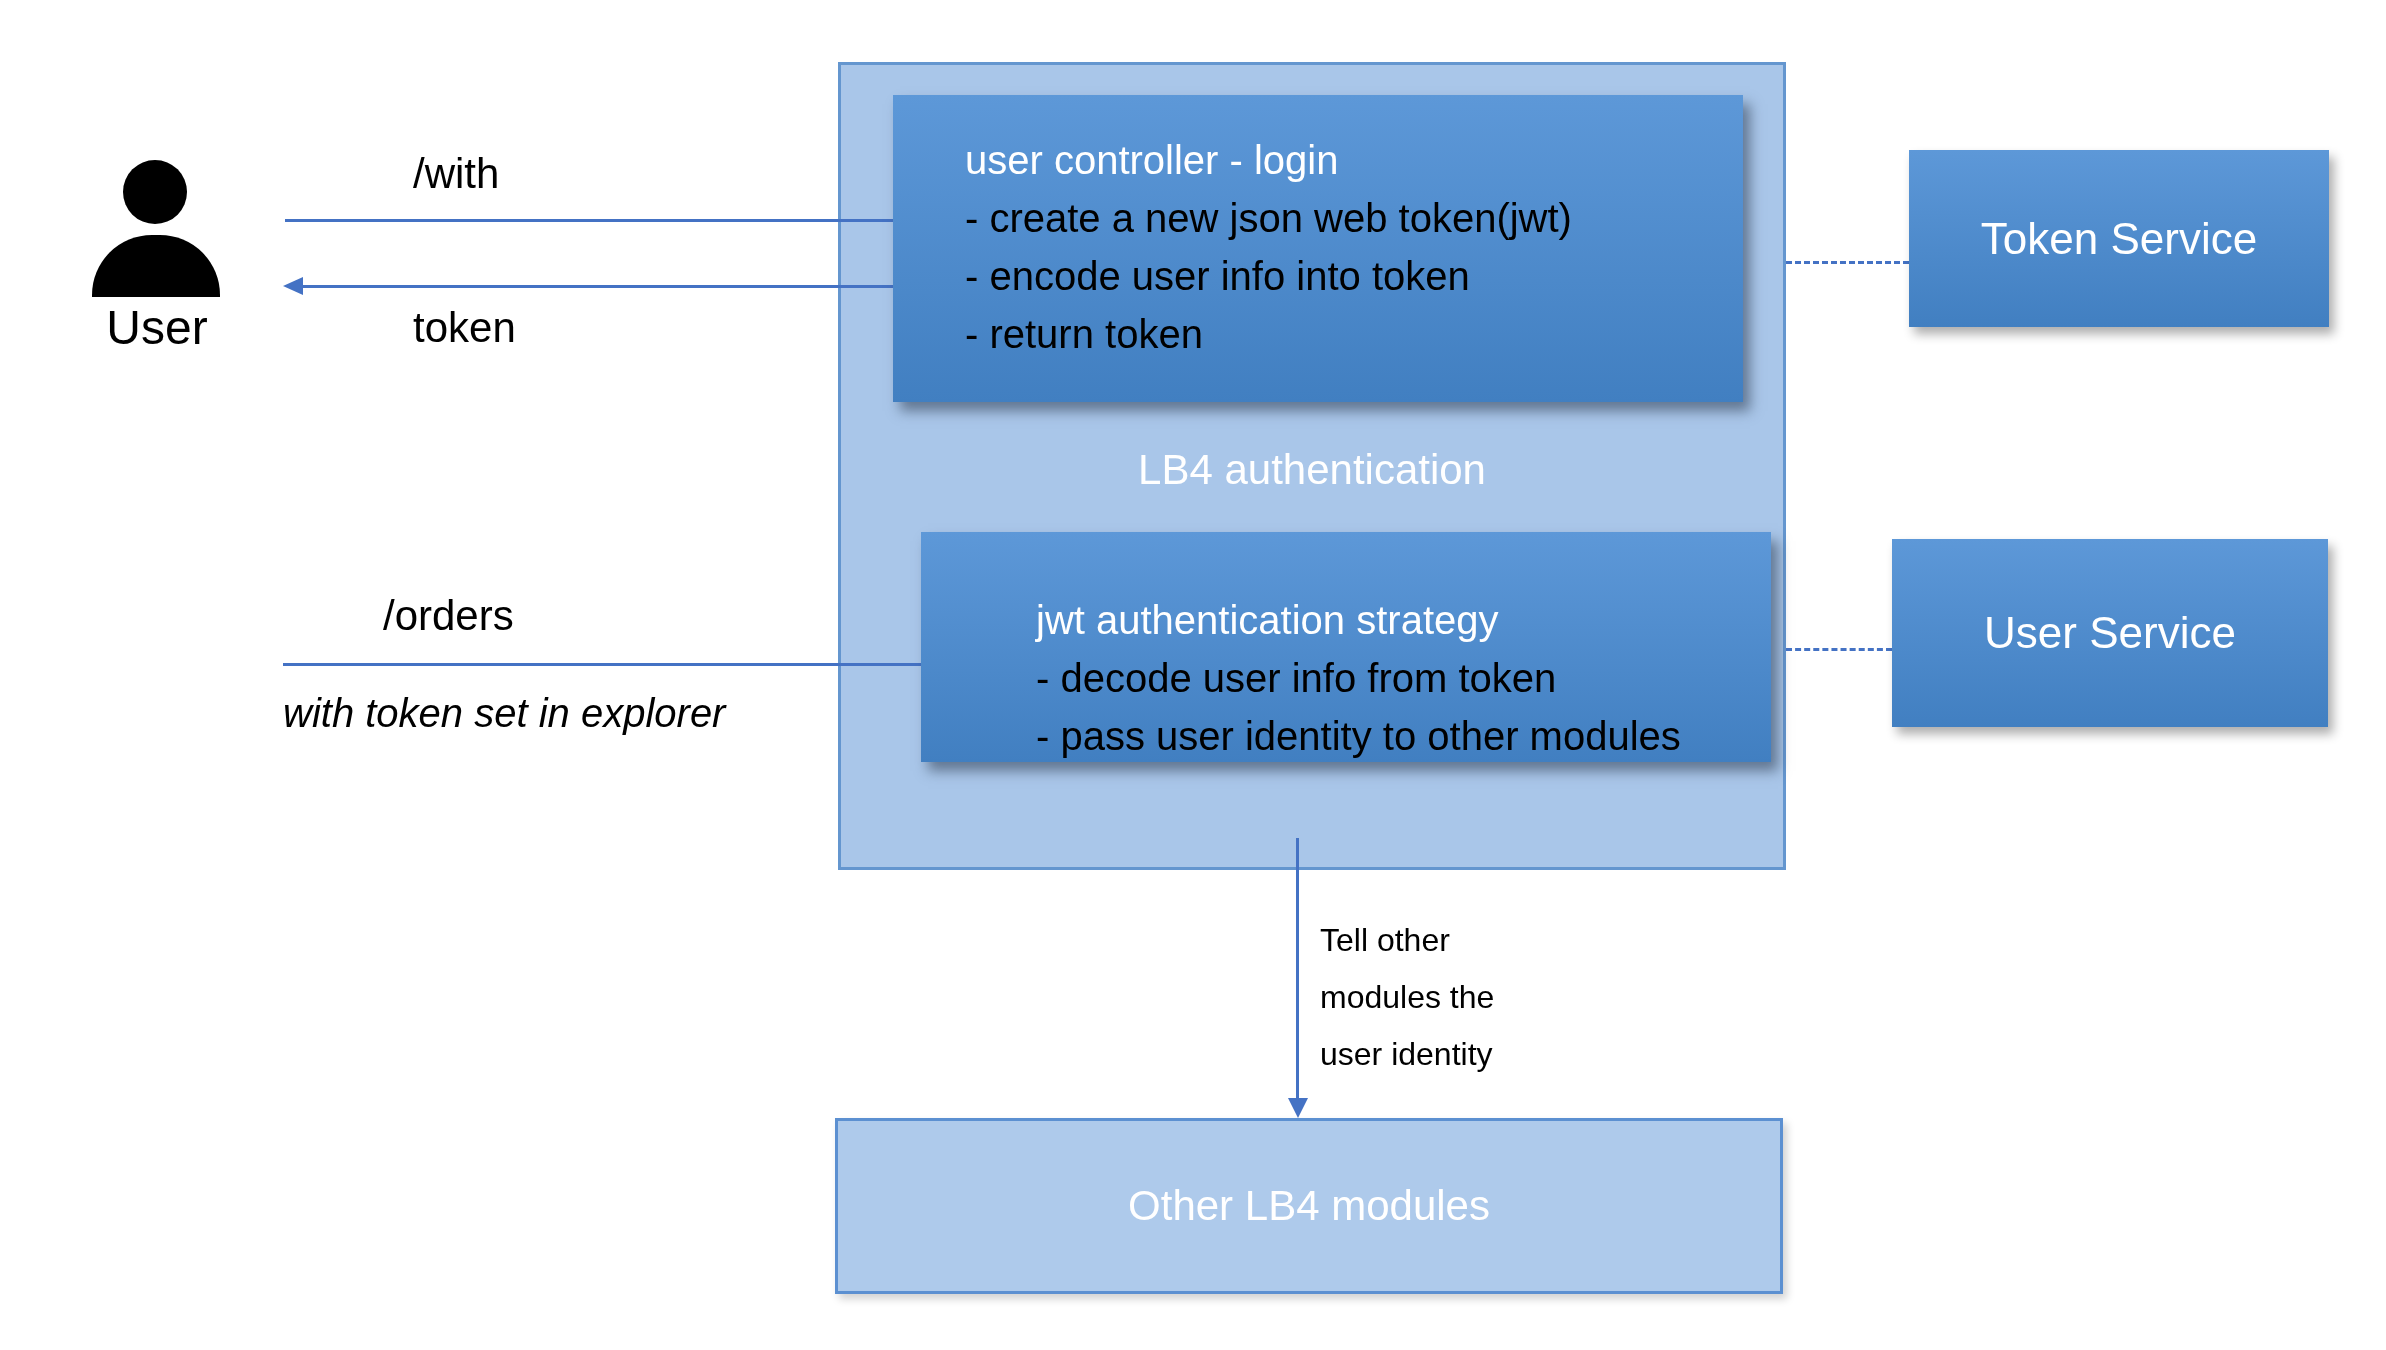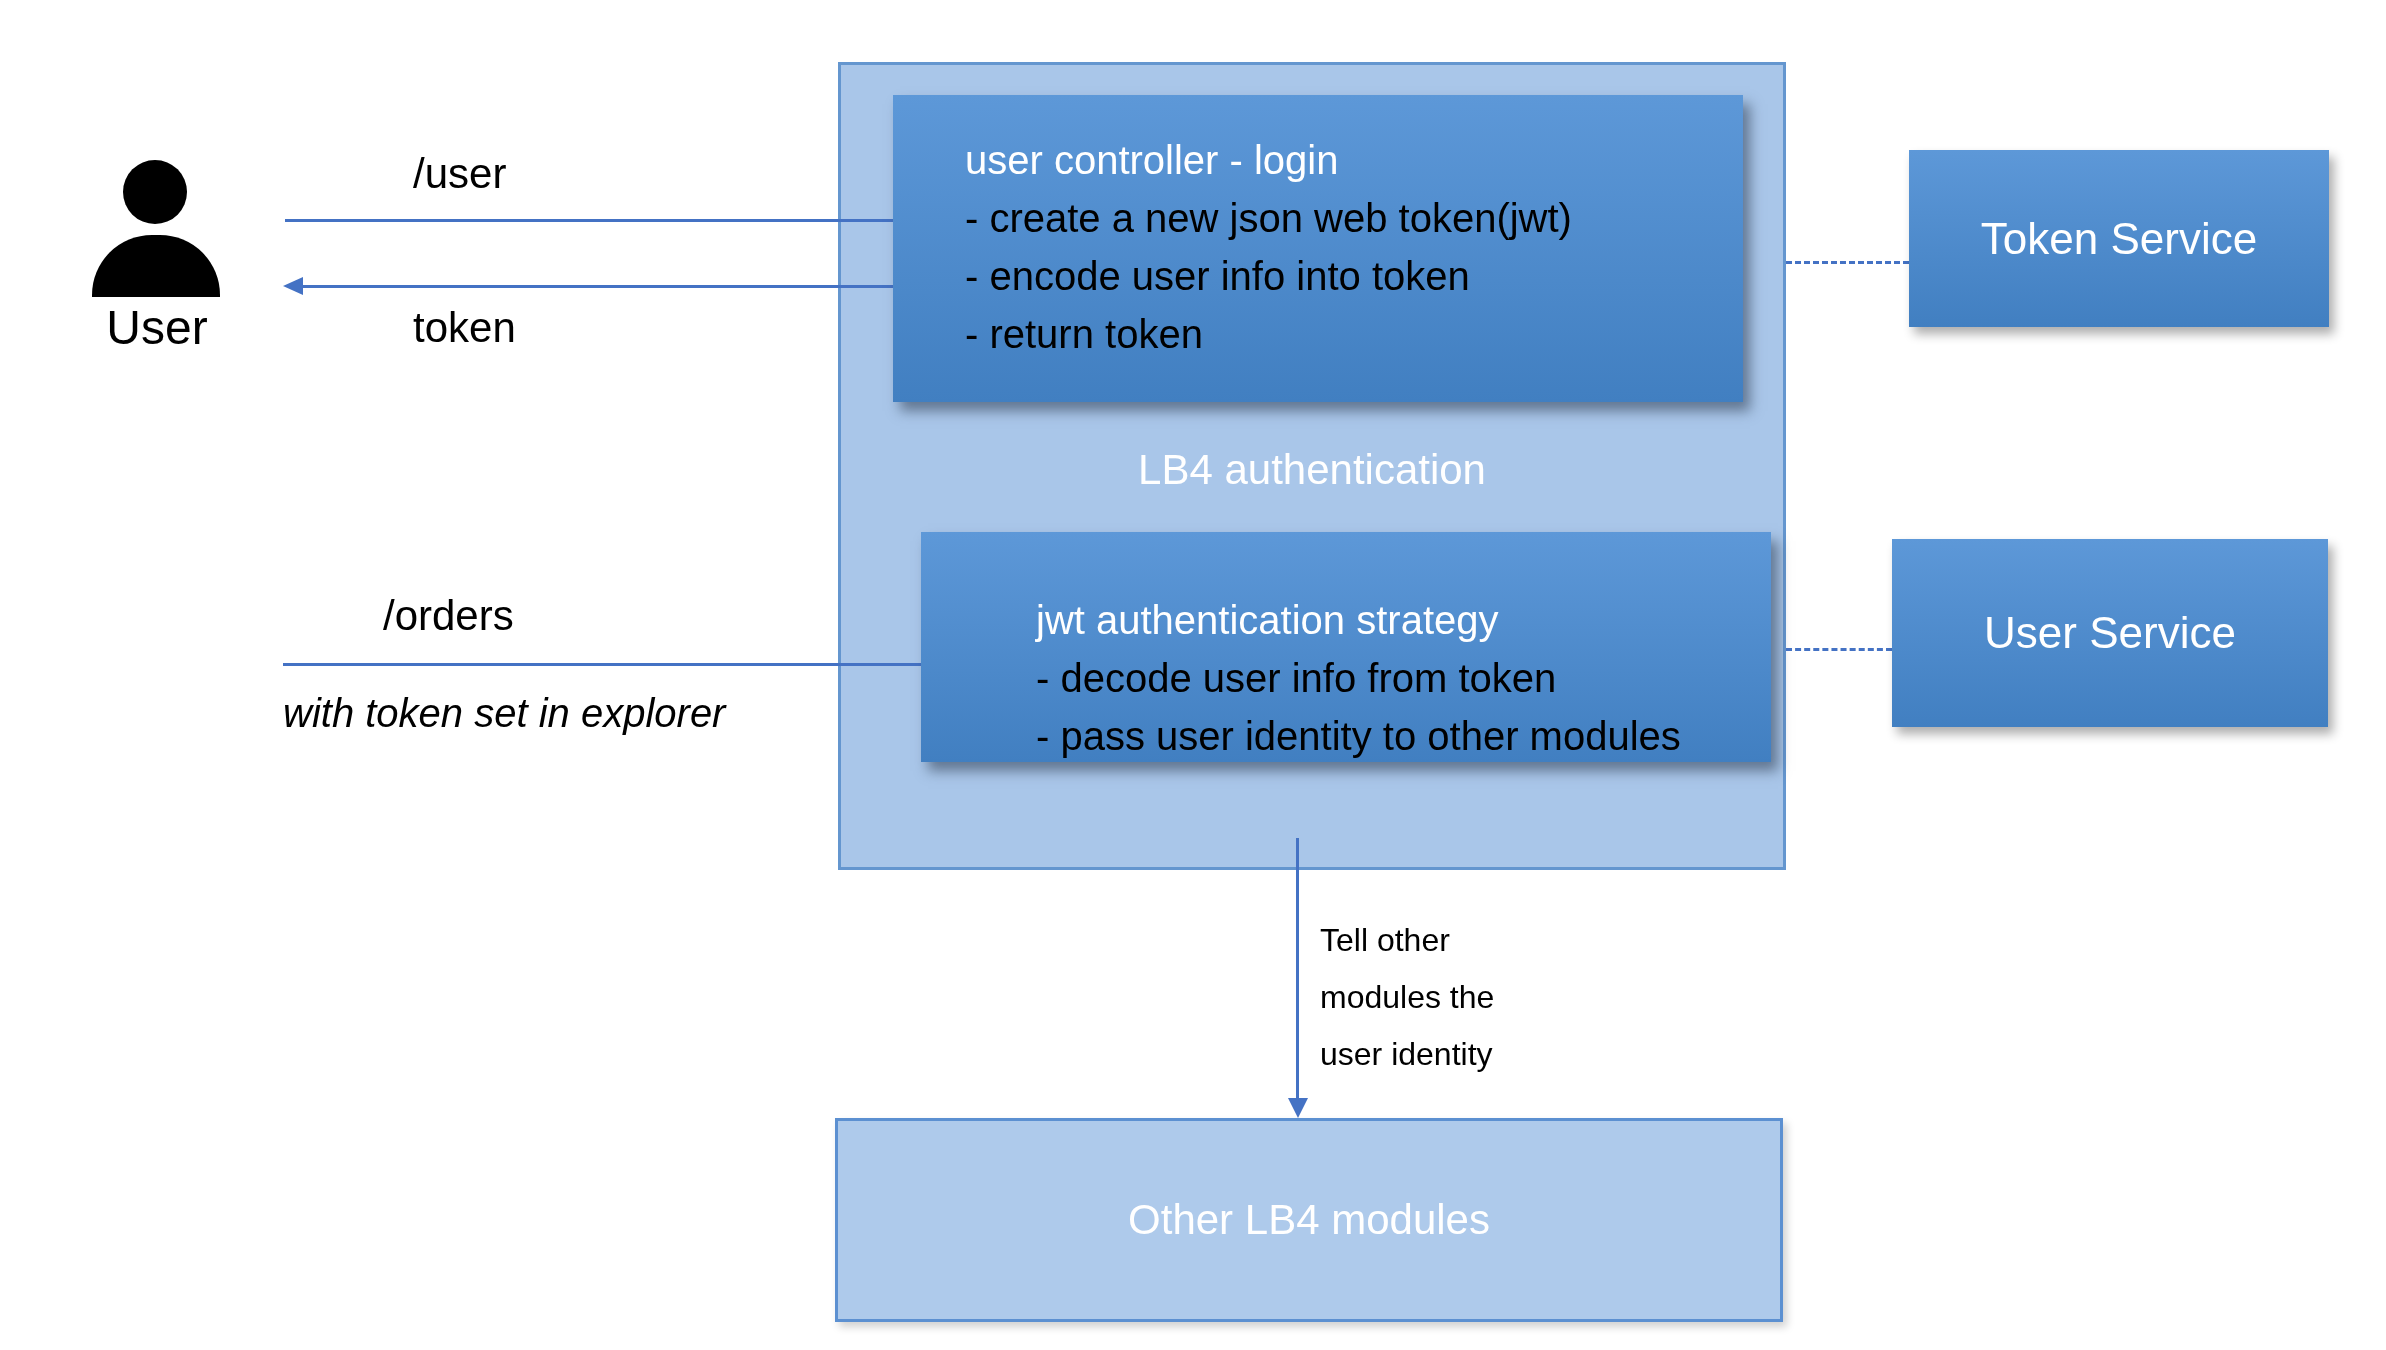--- a/index.html
+++ b/index.html
@@ -66,21 +66,21 @@
     background:linear-gradient(180deg,var(--box-grad-top,#5d98d8),var(--box-grad-bottom,#417fc1));
     box-shadow:5px 7px 10px rgba(0,0,0,.32);
     display:flex;align-items:center;justify-content:center;
     color:var(--text-light,#fff);font-size:44px;
   }
   .token-service{left:1909px;top:150px;width:420px;height:177px;}
   .user-service{left:1892px;top:539px;width:436px;height:188px;}
 
   
   .other-box{
-    left:835px;top:1118px;width:948px;height:204px;
+    left:835px;top:1118px;width:948px;height:176px;
     background:var(--light-box-fill,#aecaeb);
     border:3px solid var(--light-box-border,#5c90d1);
     box-sizing:border-box;
     box-shadow:4px 5px 8px rgba(0,0,0,.18);
     display:flex;align-items:center;justify-content:center;
     color:var(--text-light,#fff);font-size:42px;
   }
 </style>
 </head>
 <body>
@@ -88,21 +88,21 @@
 <div class="canvas">
 
   <div class="abs lb4"></div>
 
   <div class="abs person">
     <div class="person-head"></div>
     <div class="person-body"></div>
   </div>
   <div class="abs user-label">User</div>
 
-  <div class="abs lbl login-label">/user</div>
+  <div class="abs lbl login-label">/with</div>
   <div class="abs hline login-line"></div>
   <div class="abs arr-r login-head"></div>
 
   <div class="abs arr-l token-head"></div>
   <div class="abs hline token-line"></div>
   <div class="abs lbl token-label">token</div>
 
   <div class="abs lbl orders-label">/orders</div>
   <div class="abs hline orders-line"></div>
   <div class="abs arr-r orders-head"></div>

